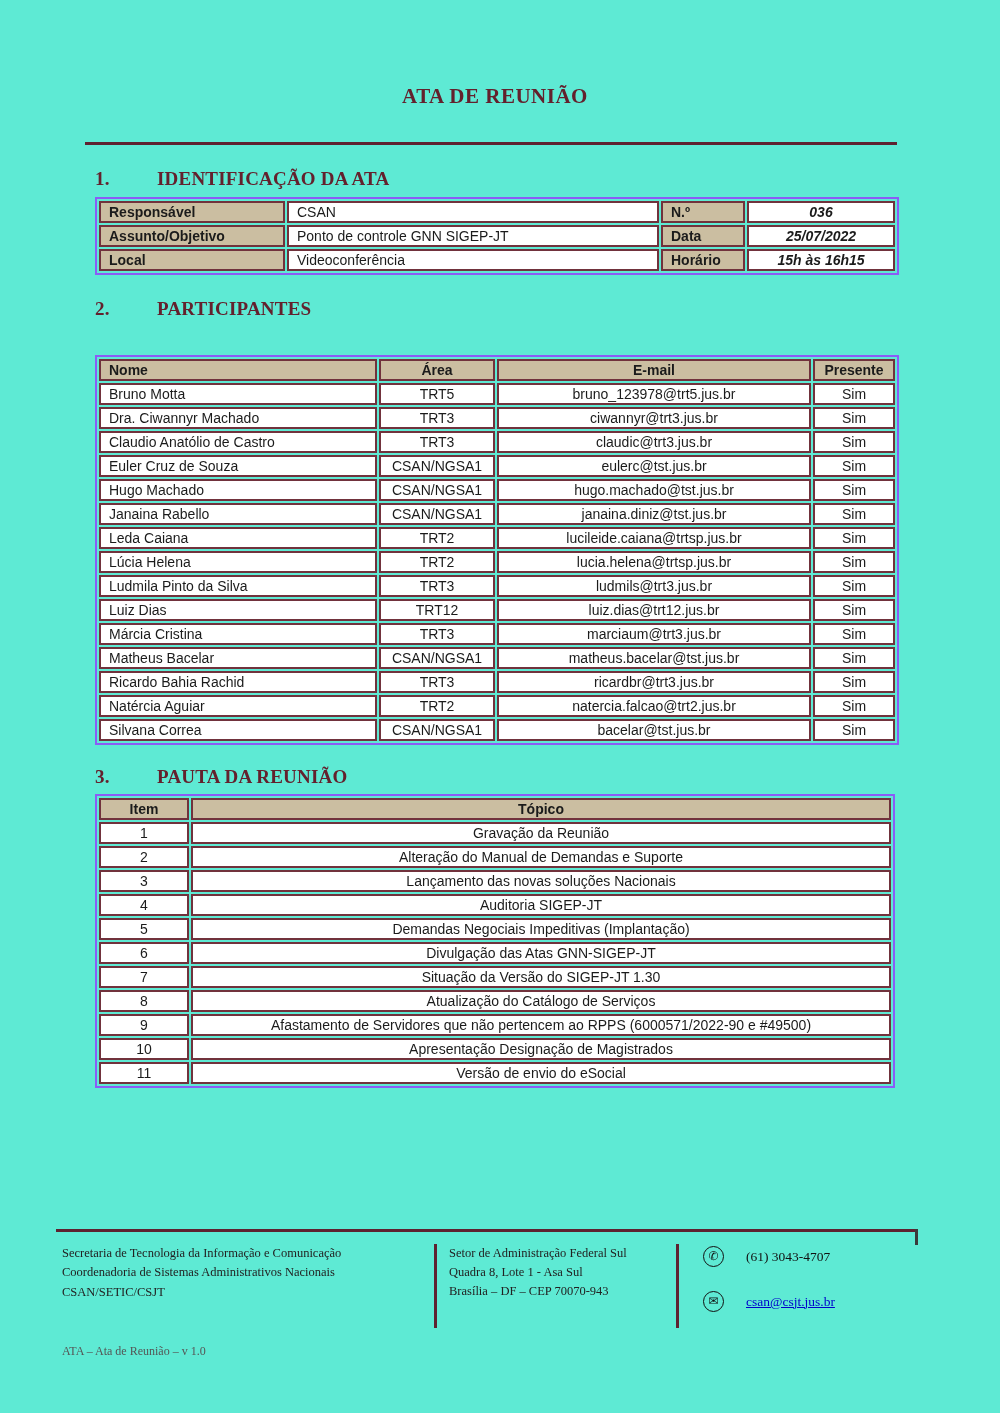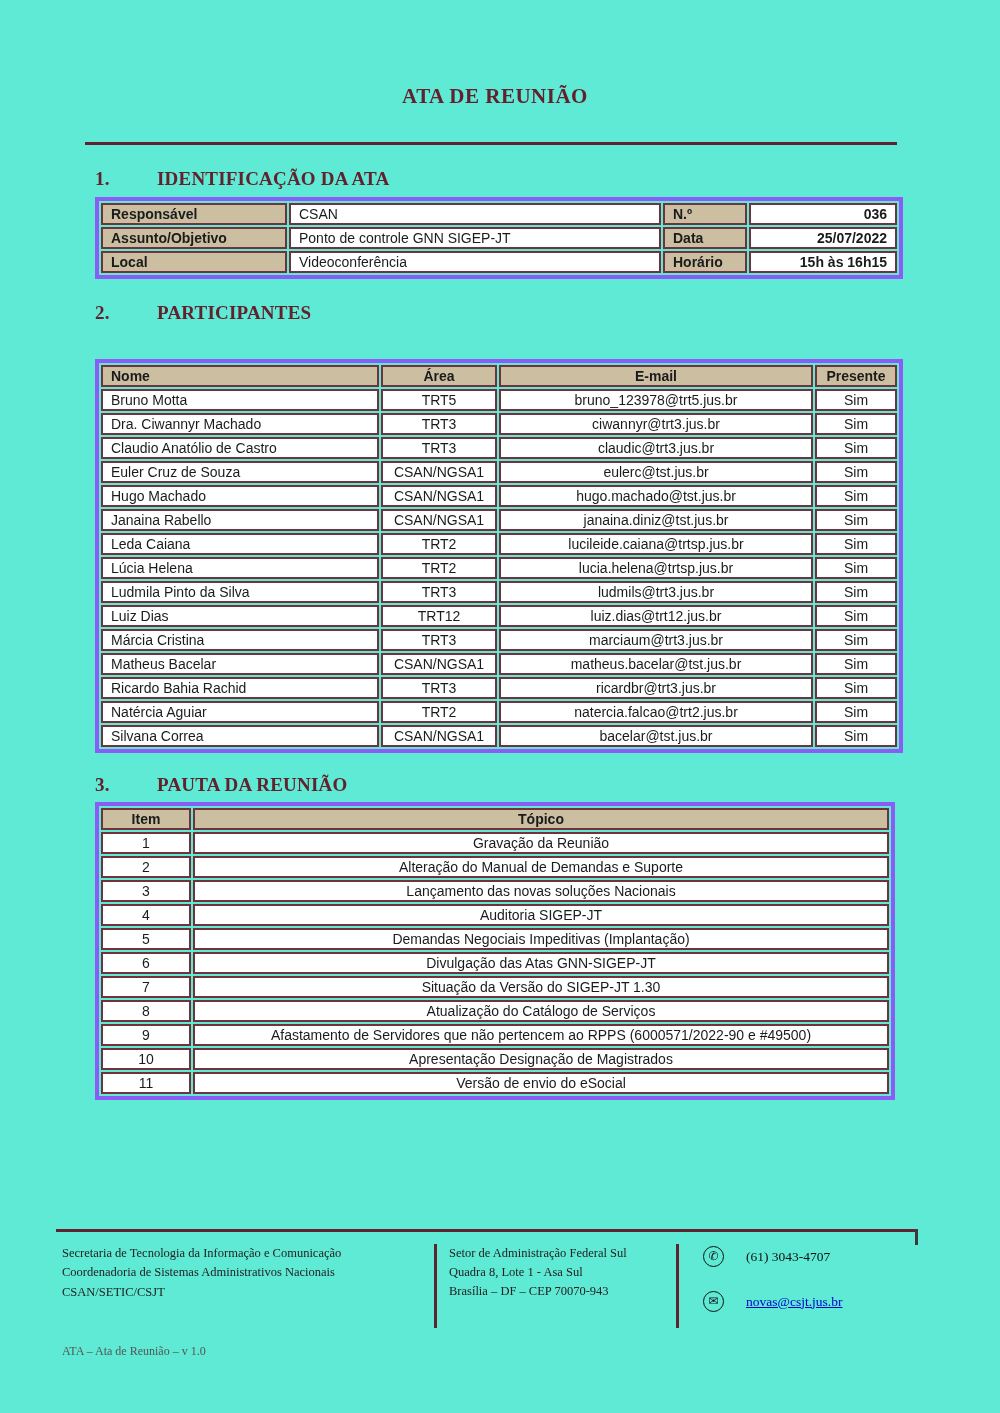--- a/index.html
+++ b/index.html
@@ -25,27 +25,27 @@
     display:flex; align-items:baseline;
     font-family:"Liberation Serif", serif; font-weight:bold;
     font-size:19px; color:#63212d; letter-spacing:.2px;
   }
   .sec-heading .num { width:62px; }
   .h1 { margin-top:23px; }
   .h2 { margin-top:23px; }
   .h3 { margin-top:21px; }
 
   table { border-collapse:separate; border-spacing:2px; width:100%; table-layout:fixed; }
-  .tbl { border:4px solid #8b5cf6; }
+  .tbl { border:2px solid #8b5cf6; }
   td, th { border:2px solid #71323c; font-size:14px; line-height:16px;
            padding:1px 8px; overflow:hidden; white-space:nowrap; background:#fff;
            font-weight:normal; text-align:left; }
   .tan  { background:#cbbea1; font-weight:bold; }
   .c    { text-align:center; }
-  .r    { text-align:right; }
+  .r    { text-align:center;font-style:italic; }
   .b    { font-weight:bold; }
 
   .t-ident { margin-top:7px; }
   .t-ident td { height:19px; }
   .t-part  { margin-top:35px; }
   .t-part  td, .t-part th { height:20px; }
   .t-pauta { margin-top:6px; }
   .t-pauta td, .t-pauta th { height:18px;text-align:center; }
 
   .footer { position:absolute; top:1229px; left:56px; width:862px; }
@@ -303,19 +303,19 @@
         <div>Brasília – DF – CEP 70070-943</div>
       </div>
       <div class="fdiv"></div>
       <div class="fcol3">
         <div class="contact-row">
           <span class="cicon">✆</span>
           <span class="phone-text">(61) 3043-4707</span>
         </div>
         <div class="contact-row">
           <span class="cicon">✉</span>
-          <a href="#" class="email-link">novas@csjt.jus.br</a>
+          <a href="#" class="email-link">csan@csjt.jus.br</a>
         </div>
       </div>
     </div>
     <div class="version-note">ATA – Ata de Reunião – v 1.0</div>
   </div>
 </div>
 
 </body></html>

